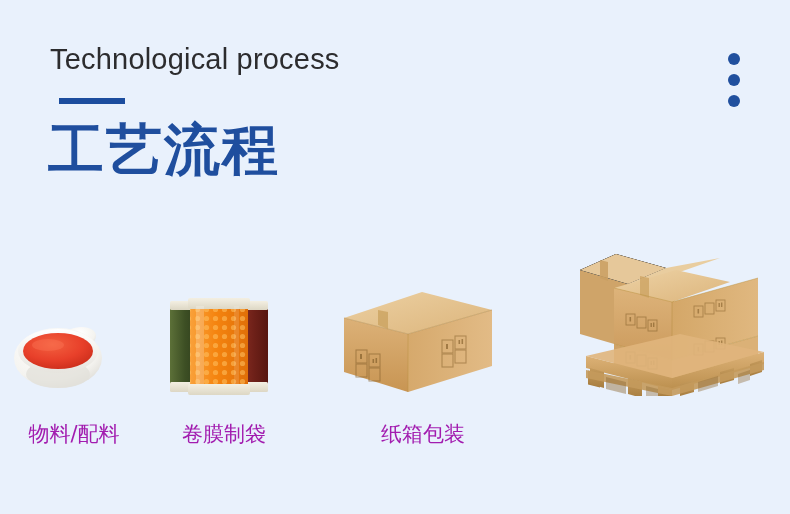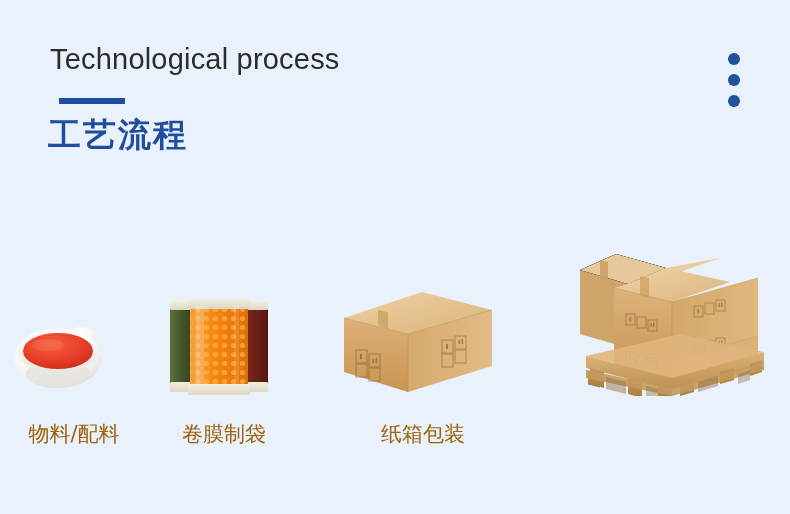--- a/index.html
+++ b/index.html
@@ -37,21 +37,21 @@
   }
   #title-divider {
     position: absolute;
     left: 59px; top: 98px;
     width: 66px; height: 6px;
     background: #1c4d9e;
   }
   #title-cn {
     position: absolute;
     left: 48px; top: 113px;
-    font-size: 33px;
+    font-size: 56px;
     font-weight: 700;
     letter-spacing: 2px;
     color: #1f4e9e;
     white-space: nowrap;
     font-family: "DejaVu Sans", "Liberation Sans", sans-serif;
   }
   #dots-menu {
     position: absolute;
     left: 728px; top: 53px;
     display: flex;
@@ -77,21 +77,21 @@
   .stage-art {
     position: absolute;
     bottom: 52px;
   }
   .stage-label {
     position: absolute;
     bottom: 4px;
     width: 100%;
     text-align: center;
     font-size: 21px;
-    color: #a16207;
+    color: #a21caf;
     white-space: nowrap;
     font-family: "DejaVu Sans", "Liberation Sans", sans-serif;
     margin-top: 20px;
   }
 
   
   #stage-material { left: 0px;   width: 148px; height: 230px; }
   #stage-bagging  { left: 150px; width: 148px; height: 230px; }
   #stage-carton   { left: 318px; width: 210px; height: 230px; }
   #stage-pallet   { left: 552px; width: 238px; height: 230px; }

